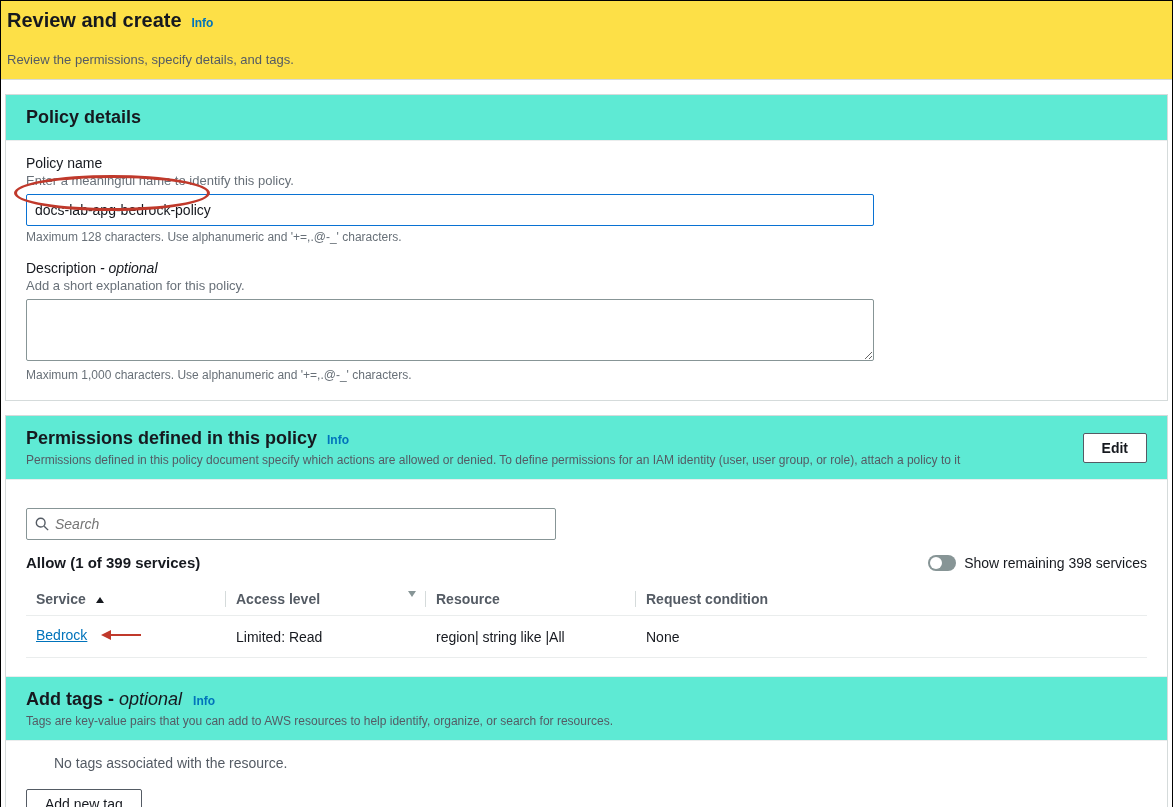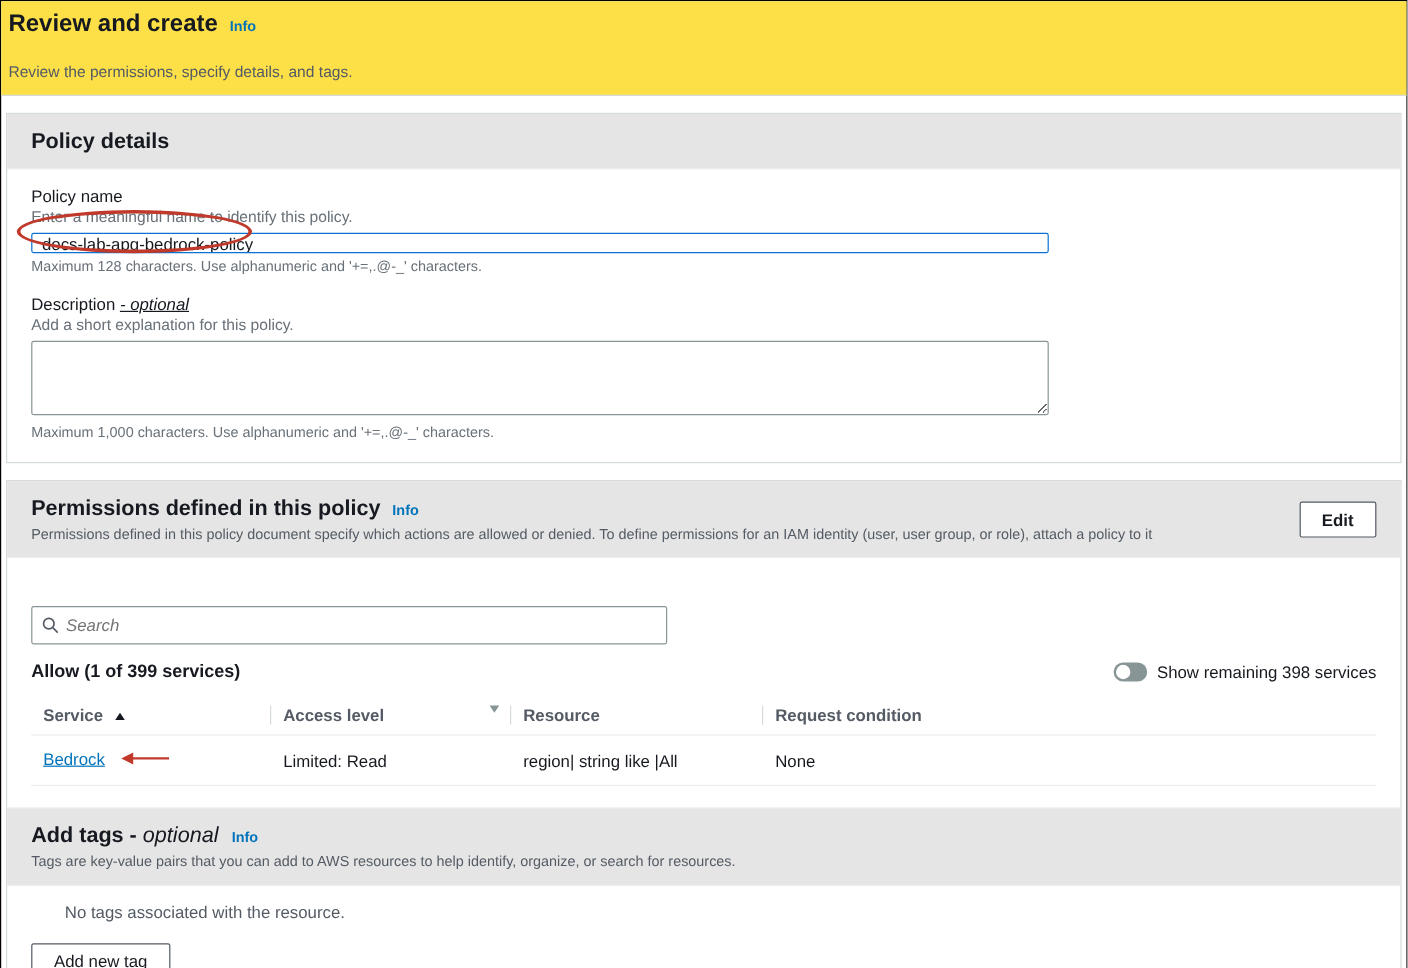--- a/index.html
+++ b/index.html
@@ -11,38 +11,38 @@
     width: 1173px;
   }
   .outer { border: 1px solid #000; width: 1173px; }
   .page-header { background: #fde047; border-bottom: 1px solid #d5dbdb; padding: 8px 20px 12px 6px; }
   .page-title { font-size: 20px; font-weight: 700; display: inline; }
   .info-link { font-size: 12px; color: #0073bb; font-weight: 700; margin-left: 6px; text-decoration: none; }
   .page-sub { font-size: 13px; color: #545b64; margin-top: 20px; }
 
   .panel { border: 1px solid #d5dbdb; margin: 14px 4px 0 4px; background: #fff; border-radius: 0; }
   .panel-header {
-    background: #e5e5e5;
+    background: #5eead4;
     border-bottom: 1px solid #eaeded;
     padding: 12px 20px;
     display: flex; justify-content: space-between; align-items: center;
   }
   .panel-title { font-size: 18px; font-weight: 700; }
   .panel-title .italic { font-weight: 400; font-style: italic; }
   .panel-sub { font-size: 12px; color: #545b64; margin-top: 4px; font-weight: 400;}
   .panel-body { padding: 14px 20px 18px 20px; }
 
   .field { margin-bottom: 16px; }
   .field-label { font-size: 14px; color: #16191f; }
   .field-hint { font-size: 13px; color: #687078; margin-top: 2px; }
   .field-below { font-size: 12px; color: #687078; margin-top: 4px; }
 
   .input-text {
     width: 848px; max-width: 100%;
-    height: 17px; padding: 4px 8px;
+    height: 32px; padding: 4px 8px;
     border: 1px solid #0972d3; border-radius: 2px;
     font-size: 14px; color: #16191f; outline: none;
     margin-top: 6px;
   }
   .textarea {
     width: 848px; max-width: 100%;
     height: 62px; padding: 6px 8px;
     border: 1px solid #879596; border-radius: 2px;
     font-size: 14px; resize: both; margin-top: 6px;
   }
@@ -55,21 +55,21 @@
 
   .btn {
     border: 1px solid #545b64; background: #fff; color: #16191f;
     padding: 6px 18px; font-size: 14px; border-radius: 2px;
     cursor: pointer; font-weight: 700;
   }
 
   .search-box {
     display: flex; align-items: center;
     border: 1px solid #879596; border-radius: 2px;
-    width: 530px; height: 32px; padding: 0 8px; margin-top: 26px;
+    width: 530px; height: 32px; padding: 0 8px; margin-top: 14px;
   }
   .search-box input {
     border: none; outline: none; flex: 1; font-size: 14px; font-style: italic; color: #687078;
   }
   .search-icon { width: 14px; height: 14px; margin-right: 6px; }
 
   .allow-header {
     display: flex; justify-content: space-between; align-items: center;
     padding: 14px 0 6px 0; 
   }
@@ -123,21 +123,21 @@
       <div class="field pos-rel">
         <div class="circle-annot" style="top:20px; left:-12px;"></div>
         <div class="field-label">Policy name</div>
         <div class="field-hint">Enter a meaningful name to identify this policy.</div>
         <input class="input-text" type="text" value="docs-lab-apg-bedrock-policy" style="">
         <div class="field-below">Maximum 128 characters. Use alphanumeric and '+=,.@-_' characters.</div>
       </div>
 
       <div class="field" style="margin-bottom:0;">
         <span class="field-label">Description</span>
-        <span class="field-label" style="font-style:italic;text-decoration:underline;">- optional</span>
+        <span class="field-label" style="font-style:italic;">- optional</span>
         <div class="field-hint">Add a short explanation for this policy.</div>
         <textarea class="textarea" style=""></textarea>
         <div class="field-below">Maximum 1,000 characters. Use alphanumeric and '+=,.@-_' characters.</div>
       </div>
     </div>
   </div>
 
   <div class="panel">
     <div class="panel-header">
       <div>

